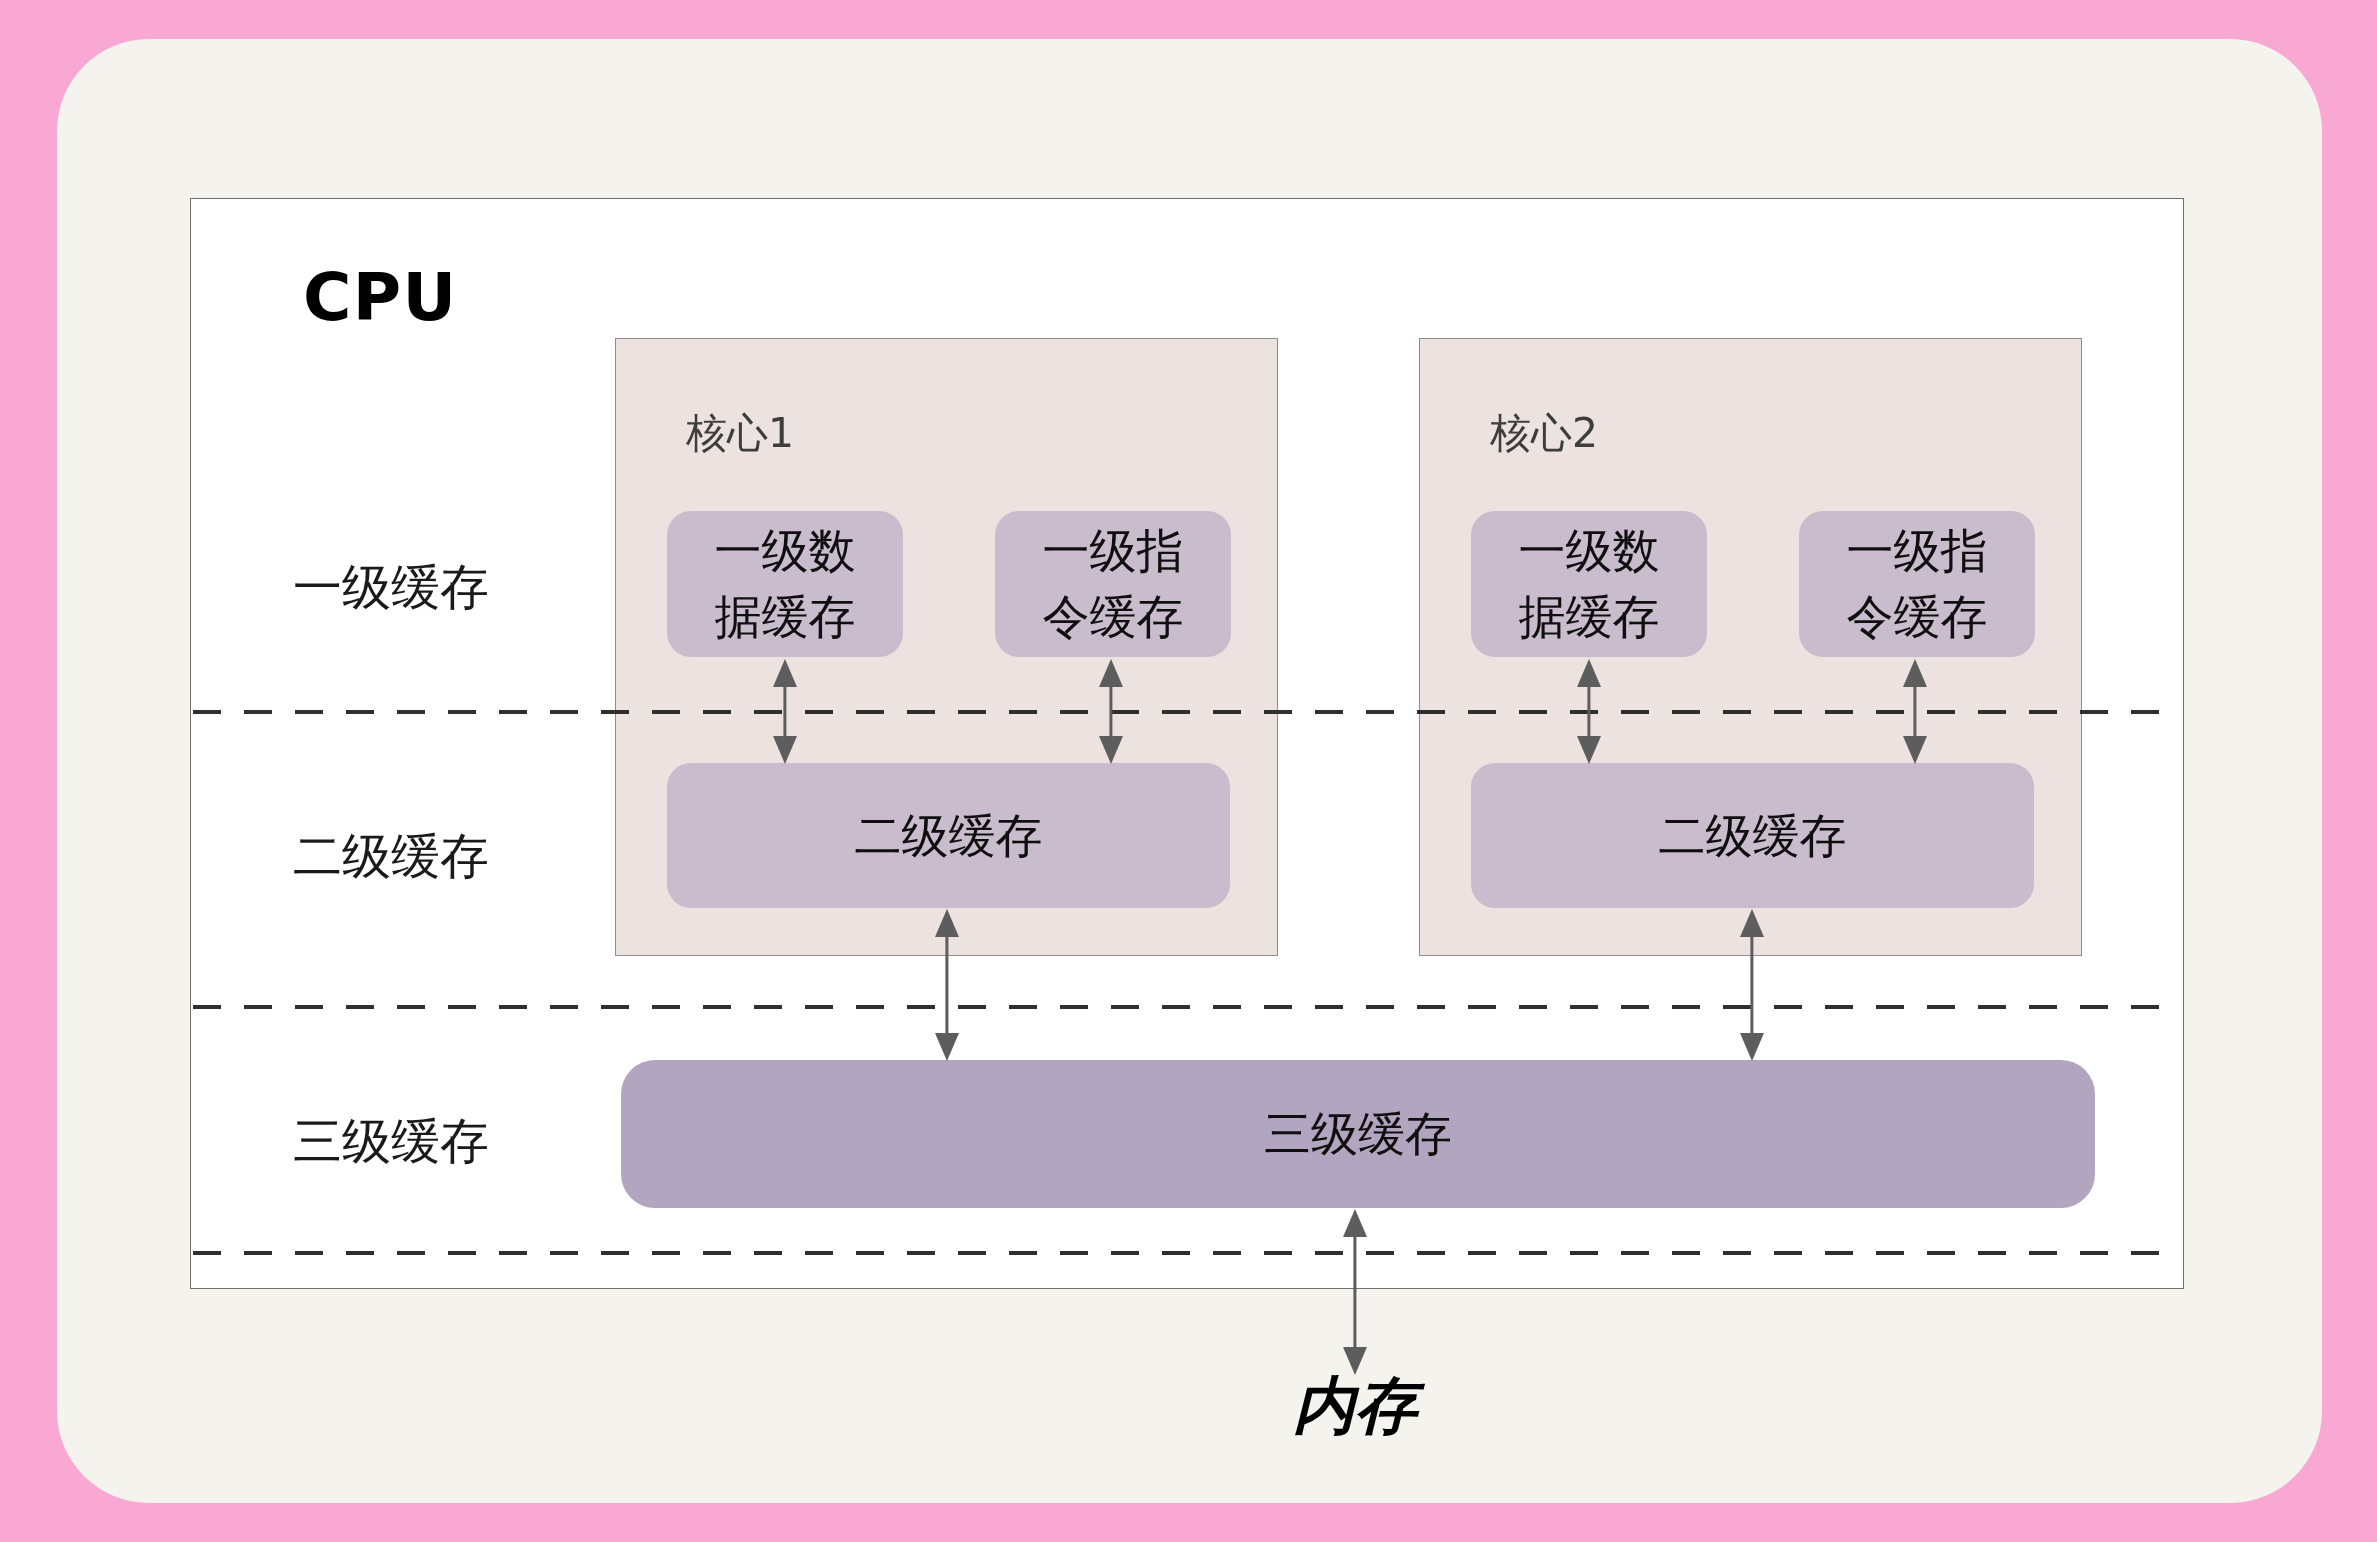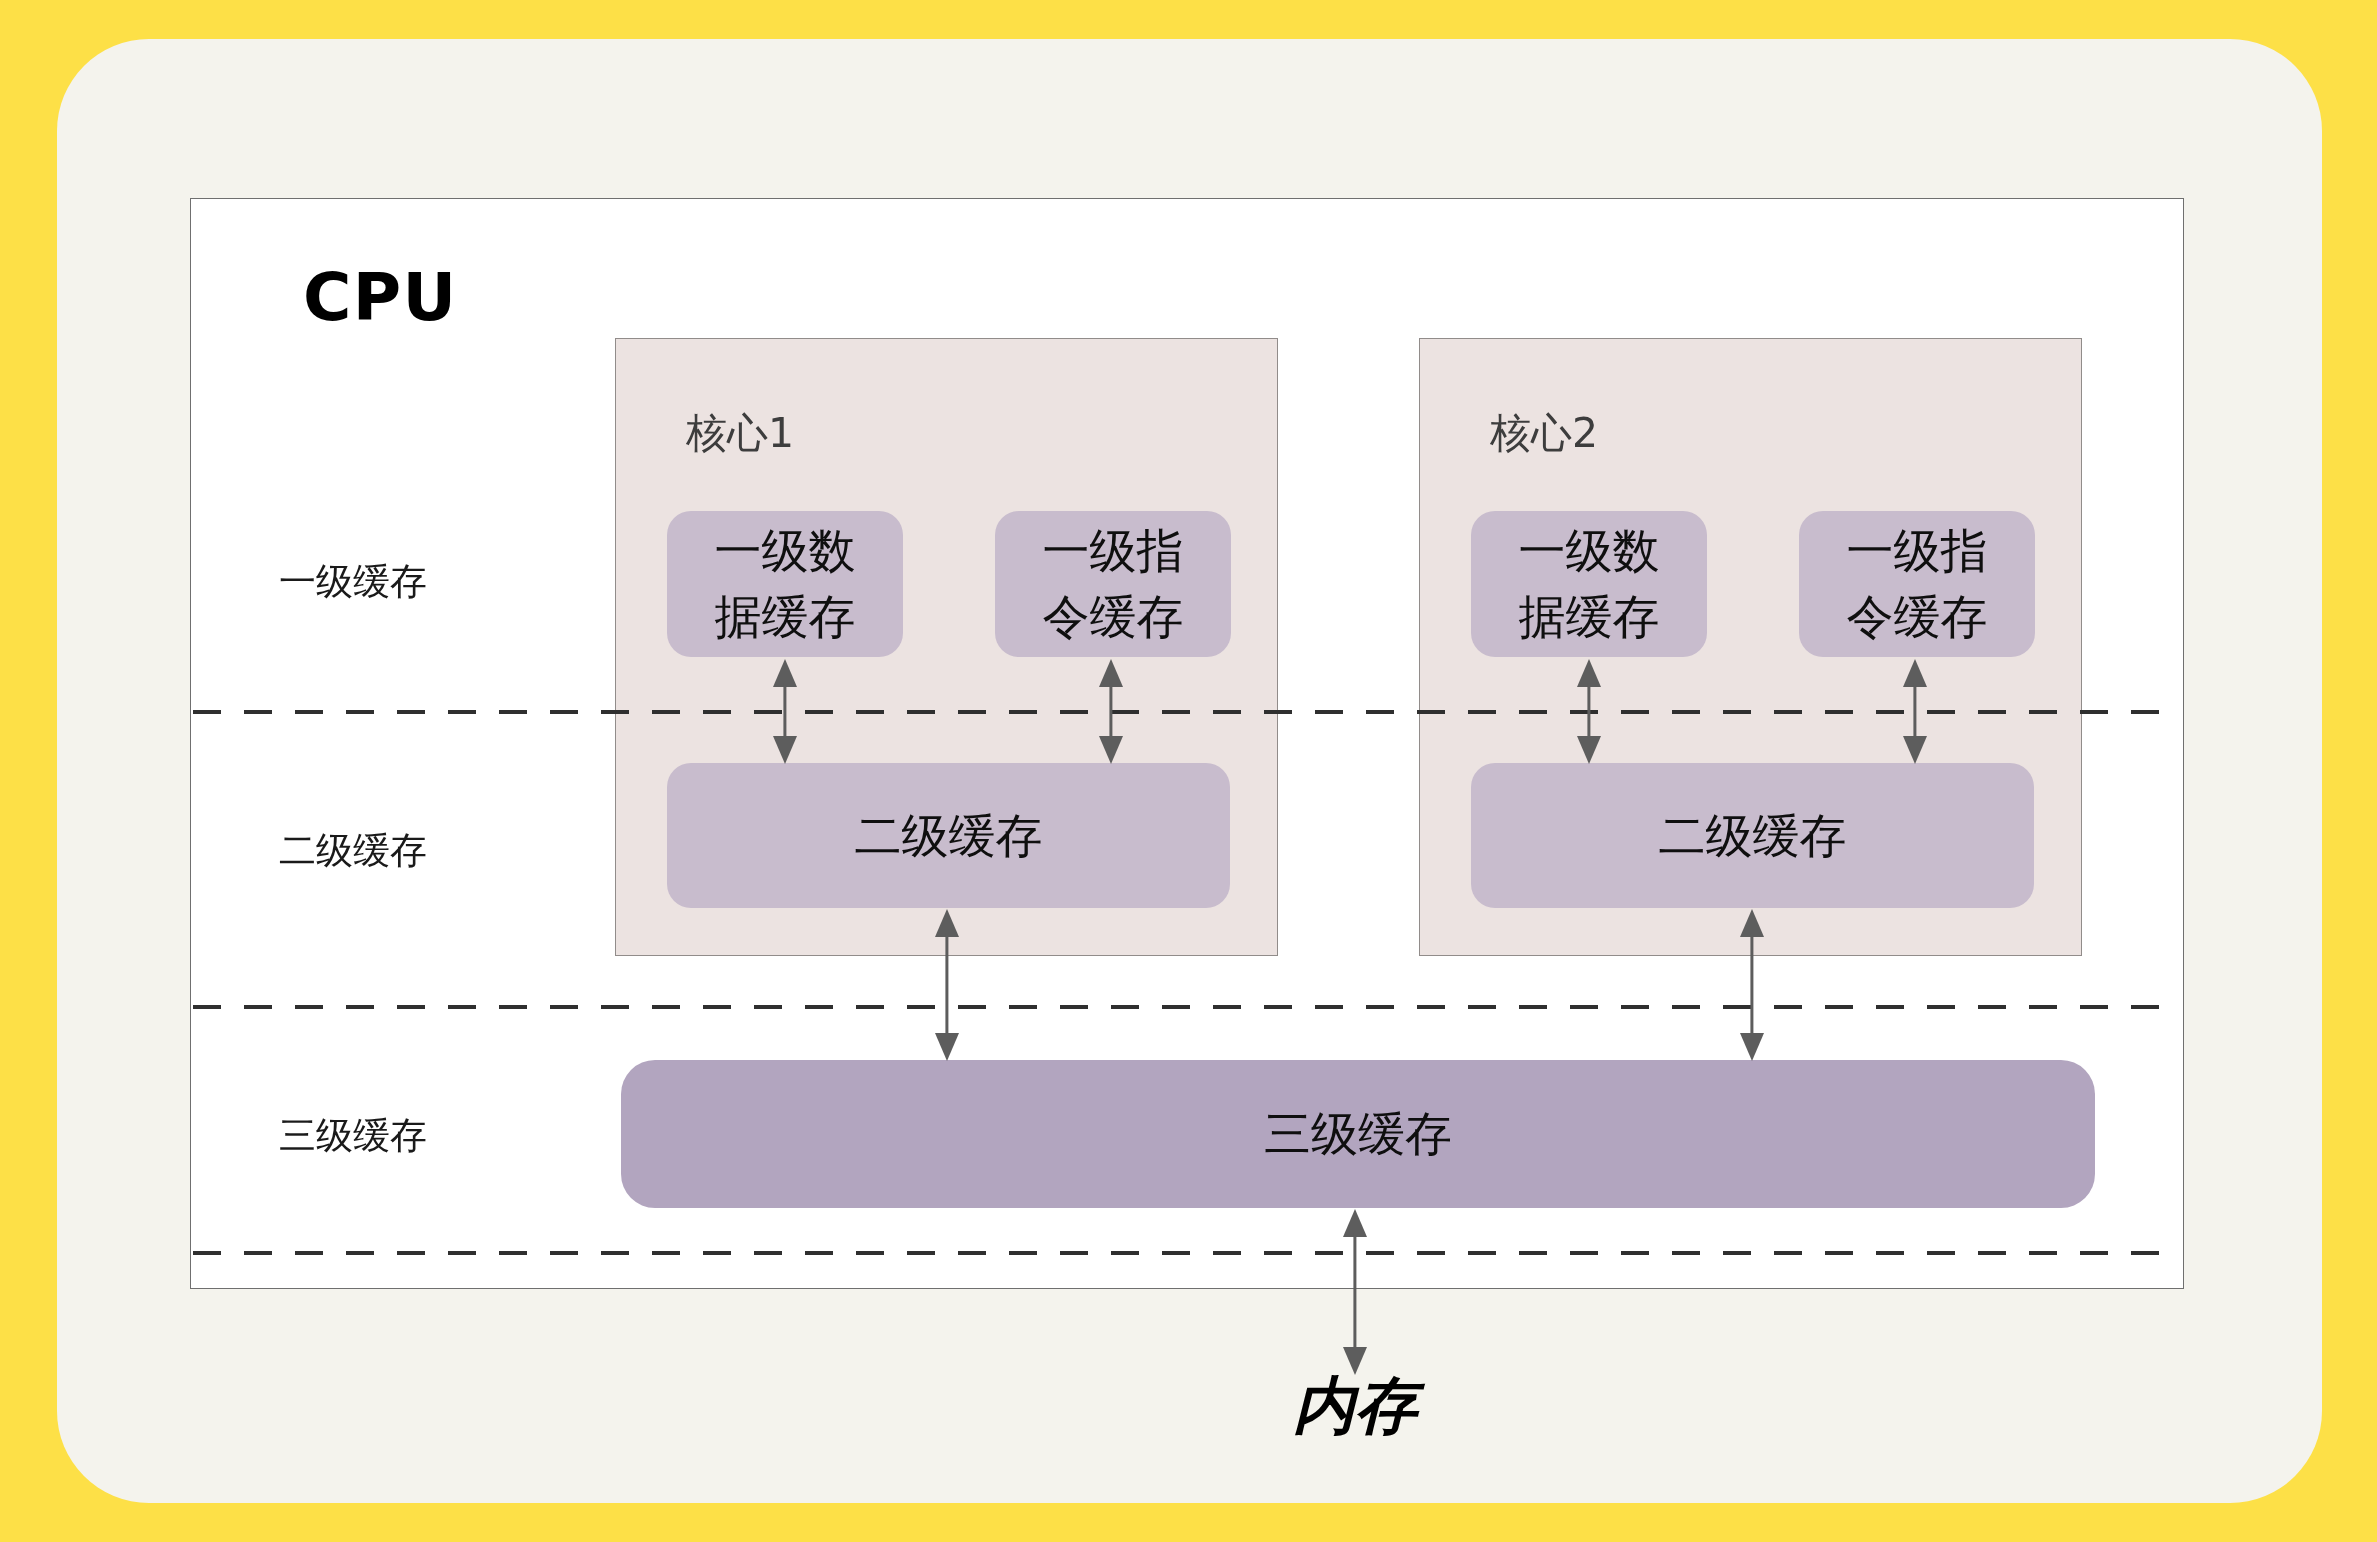--- a/index.html
+++ b/index.html
@@ -1,20 +1,20 @@
 <!DOCTYPE html>
 <html style="font-size:10px"><head>
 <meta charset="utf-8">
 <style>
   html, body { margin: 0; padding: 0; background: #ffffff; }
   .canvas {
     position: relative;
     width: 2377px;
     height: 1543px;
-    background: #fde047;
+    background: #f9a8d4;
     font-family: "DejaVu Sans", sans-serif;
     color: #111111;
     overflow: hidden;
   }
   
   .board {
     position: absolute;
     left: 57px; top: 39px;
     width: 2265px; height: 1464px;
     background: #f4f3ed;
@@ -33,22 +33,22 @@
     position: absolute;
     left: 303px; top: 265px;
     font-size: 66px;
     font-weight: bold;
     color: #000000;
     line-height: 1;
     letter-spacing: 1.3px;
   }
   .row-label {
     position: absolute;
-    left: 279px;
-    font-size: 37px;
+    left: 293px;
+    font-size: 49px;
     line-height: 1;
     color: #1a1a1a;
     white-space: nowrap;
   }
   .rl1 { top: 563px; }
   .rl2 { top: 832px; }
   .rl3 { top: 1117px; }
   
   .dash {
     position: absolute;

